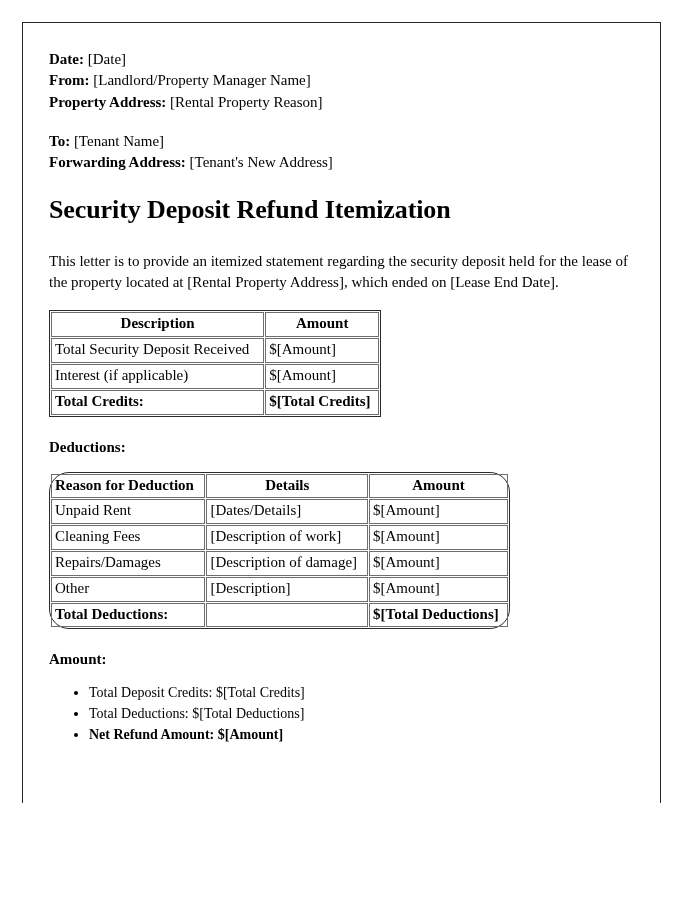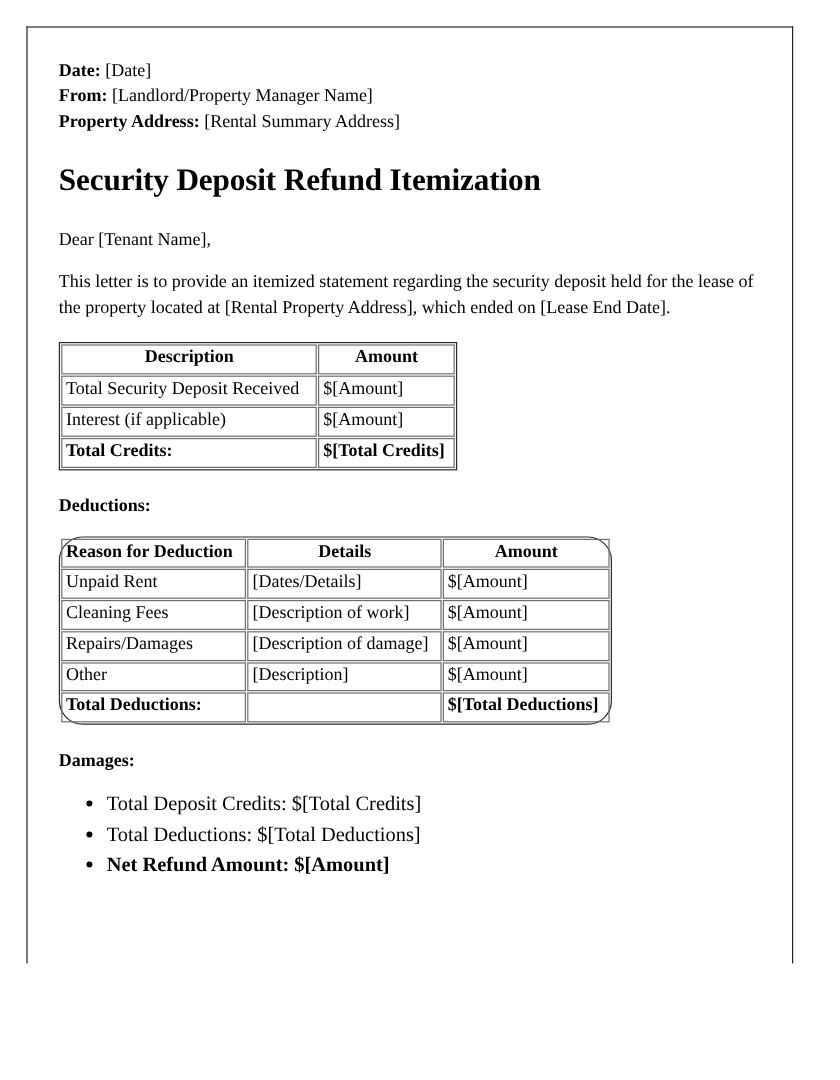--- a/index.html
+++ b/index.html
@@ -106,47 +106,52 @@
   
   .tbl-deduct { width: 461px; border-radius: 20px; }
   .tbl-deduct col.d-reason  { width: 156px; }
   .tbl-deduct col.d-details { width: 163px; }
   .tbl-deduct col.d-amount  { width: 140px; }
 
   
   ul.summary-list {
     margin: 12px 0 18px 0;
     padding: 0 0 0 40px;
-    font-size: 17px;
+    font-size: 14px;
     line-height: 1.5;
     list-style-type: disc;
   }
   ul.summary-list li { margin: 0; }
   ul.summary-list li.bold { font-weight: bold; }
 </style>
 </head>
 <body>
 
 <div class="page-viewport">
   <div class="page-sheet">
     <div class="page-body">
 
       <p class="addr-block">
         <span class="lbl">Date:</span>
         <span>[Date]</span><br>
         <span class="lbl">From:</span>
         <span>[Landlord/Property Manager Name]</span><br>
         <span class="lbl">Property Address:</span>
-        <span>[Rental Summary Address]</span>
+        <span>[Rental Property Reason]</span>
       </p>
 
+      <p class="addr-block">
+        <span class="lbl">To:</span>
+        <span>[Tenant Name]</span><br>
+        <span class="lbl">Forwarding Address:</span>
+        <span>[Tenant's New Address]</span>
+      </p>
 
       <h1 class="doc-title">Security Deposit Refund Itemization</h1>
 
-      <p class="para tight">Dear [Tenant Name],</p>
 
       <p class="para">This letter is to provide an itemized statement regarding the security deposit held for the lease of the property located at [Rental Property Address], which ended on [Lease End Date].</p>
 
       <table class="tbl-credits doc-table">
         <colgroup>
             <col class="c-desc">
             <col class="c-amt">
           </colgroup>
         <thead>
           <tr>
@@ -207,21 +212,21 @@
             <td>$[Amount]</td>
           </tr>
           <tr>
             <td class="bold">Total Deductions:</td>
             <td></td>
             <td class="bold">$[Total Deductions]</td>
           </tr>
         </tbody>
       </table>
 
-      <p class="section-label pre-list">Damages:</p>
+      <p class="section-label pre-list">Amount:</p>
 
       <ul class="summary-list">
         <li>Total Deposit Credits: $[Total Credits]</li>
         <li>Total Deductions: $[Total Deductions]</li>
         <li class="bold">Net Refund Amount: $[Amount]</li>
       </ul>
 
     </div>
   </div>
 </div>

